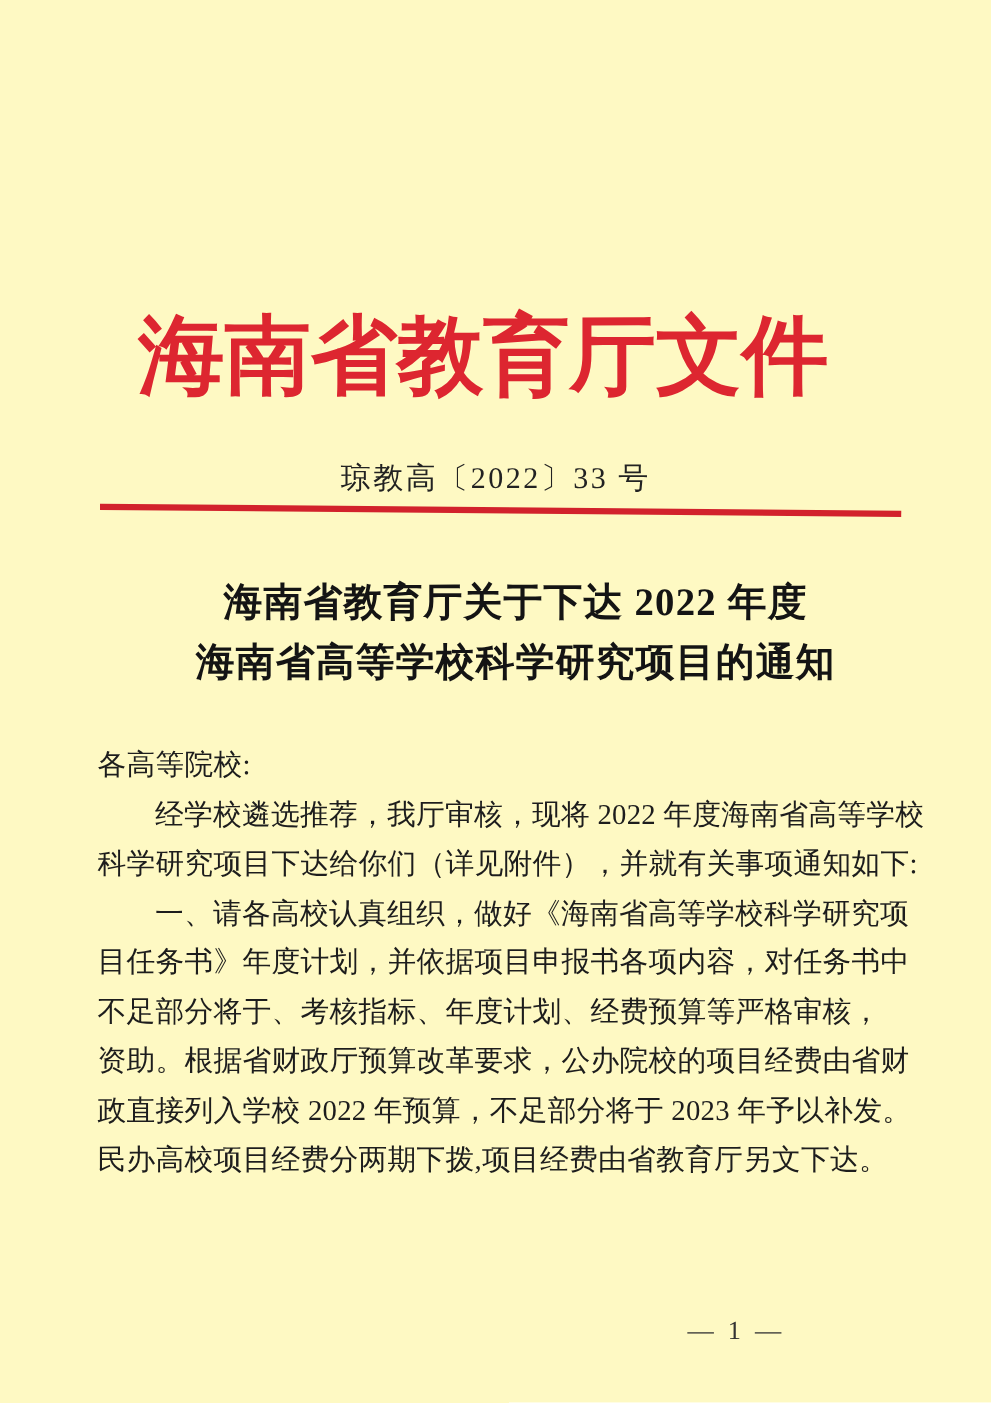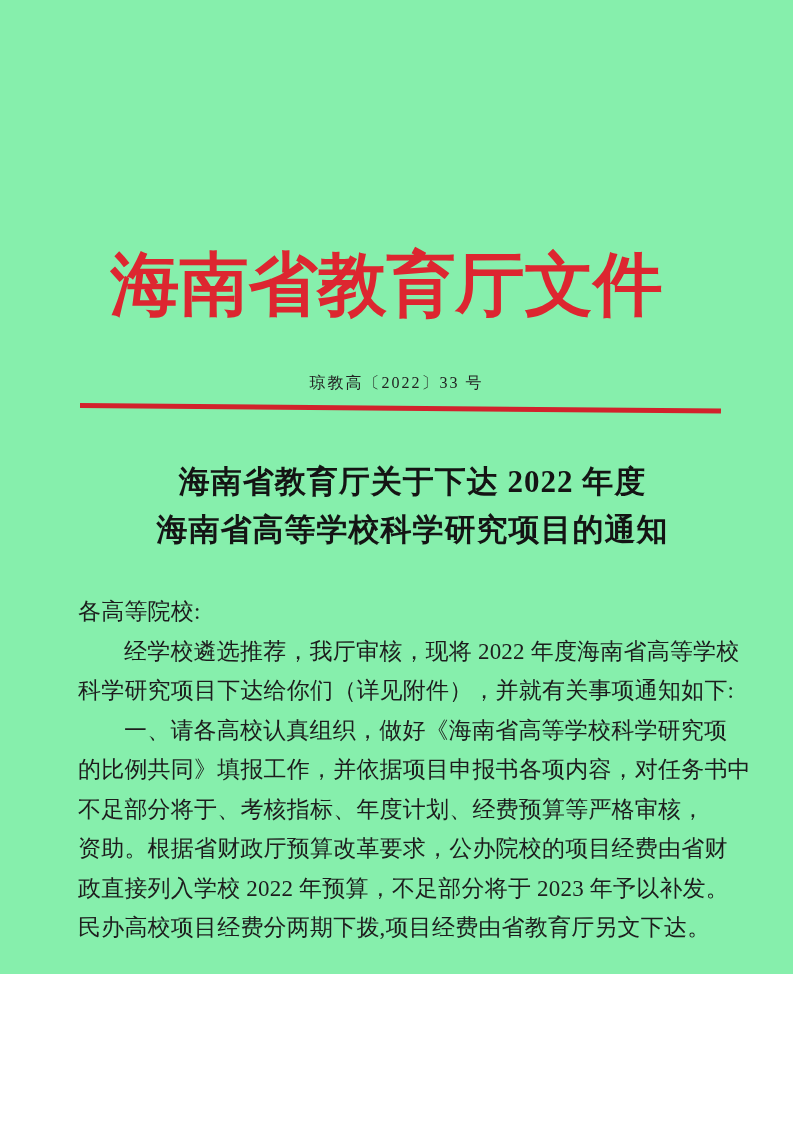--- a/index.html
+++ b/index.html
@@ -3,22 +3,22 @@
 <meta charset="utf-8">
 <style>
   html, body {
     margin: 0;
     padding: 0;
     background: #ffffff;
   }
   .page {
     position: relative;
     width: 793px;
-    height: 974px;
-    background: #86efac;
+    height: 1122px;
+    background: #fef9c3;
     overflow: hidden;
     font-family: "Liberation Serif", "DejaVu Serif", serif;
     color: var(--text-color, #1d1d1d);
   }
 
   
   .agency-header {
     position: absolute;
     top: 240px;
     left: -10px;
@@ -32,21 +32,21 @@
     white-space: nowrap;
   }
 
   
   .doc-number {
     position: absolute;
     top: 368px;
     left: 0;
     width: 100%;
     text-align: center;
-    font-size: 16px;
+    font-size: 24px;
     line-height: 30px;
     letter-spacing: 2px;
     color: #222222;
     white-space: nowrap;
   }
 
   
   .red-rule {
     position: absolute;
     top: 403px;
@@ -115,21 +115,21 @@
   <div class="doc-title">
     <div>海南省教育厅关于下达 2022 年度</div>
     <div>海南省高等学校科学研究项目的通知</div>
   </div>
 
   <div class="doc-body">
     <div class="body-line">各高等院校:</div>
     <div class="body-line indent">经学校遴选推荐，我厅审核，现将 2022 年度海南省高等学校</div>
     <div class="body-line">科学研究项目下达给你们（详见附件），并就有关事项通知如下:</div>
     <div class="body-line indent">一、请各高校认真组织，做好《海南省高等学校科学研究项</div>
-    <div class="body-line">的比例共同》填报工作，并依据项目申报书各项内容，对任务书中</div>
+    <div class="body-line">目任务书》年度计划，并依据项目申报书各项内容，对任务书中</div>
     <div class="body-line">不足部分将于、考核指标、年度计划、经费预算等严格审核，</div>
     <div class="body-line">资助。根据省财政厅预算改革要求，公办院校的项目经费由省财</div>
     <div class="body-line">政直接列入学校 2022 年预算，不足部分将于 2023 年予以补发。</div>
     <div class="body-line">民办高校项目经费分两期下拨,项目经费由省教育厅另文下达。</div>
   </div>
 
   <div class="page-number">— 1 —</div>
 
 </div>
 

